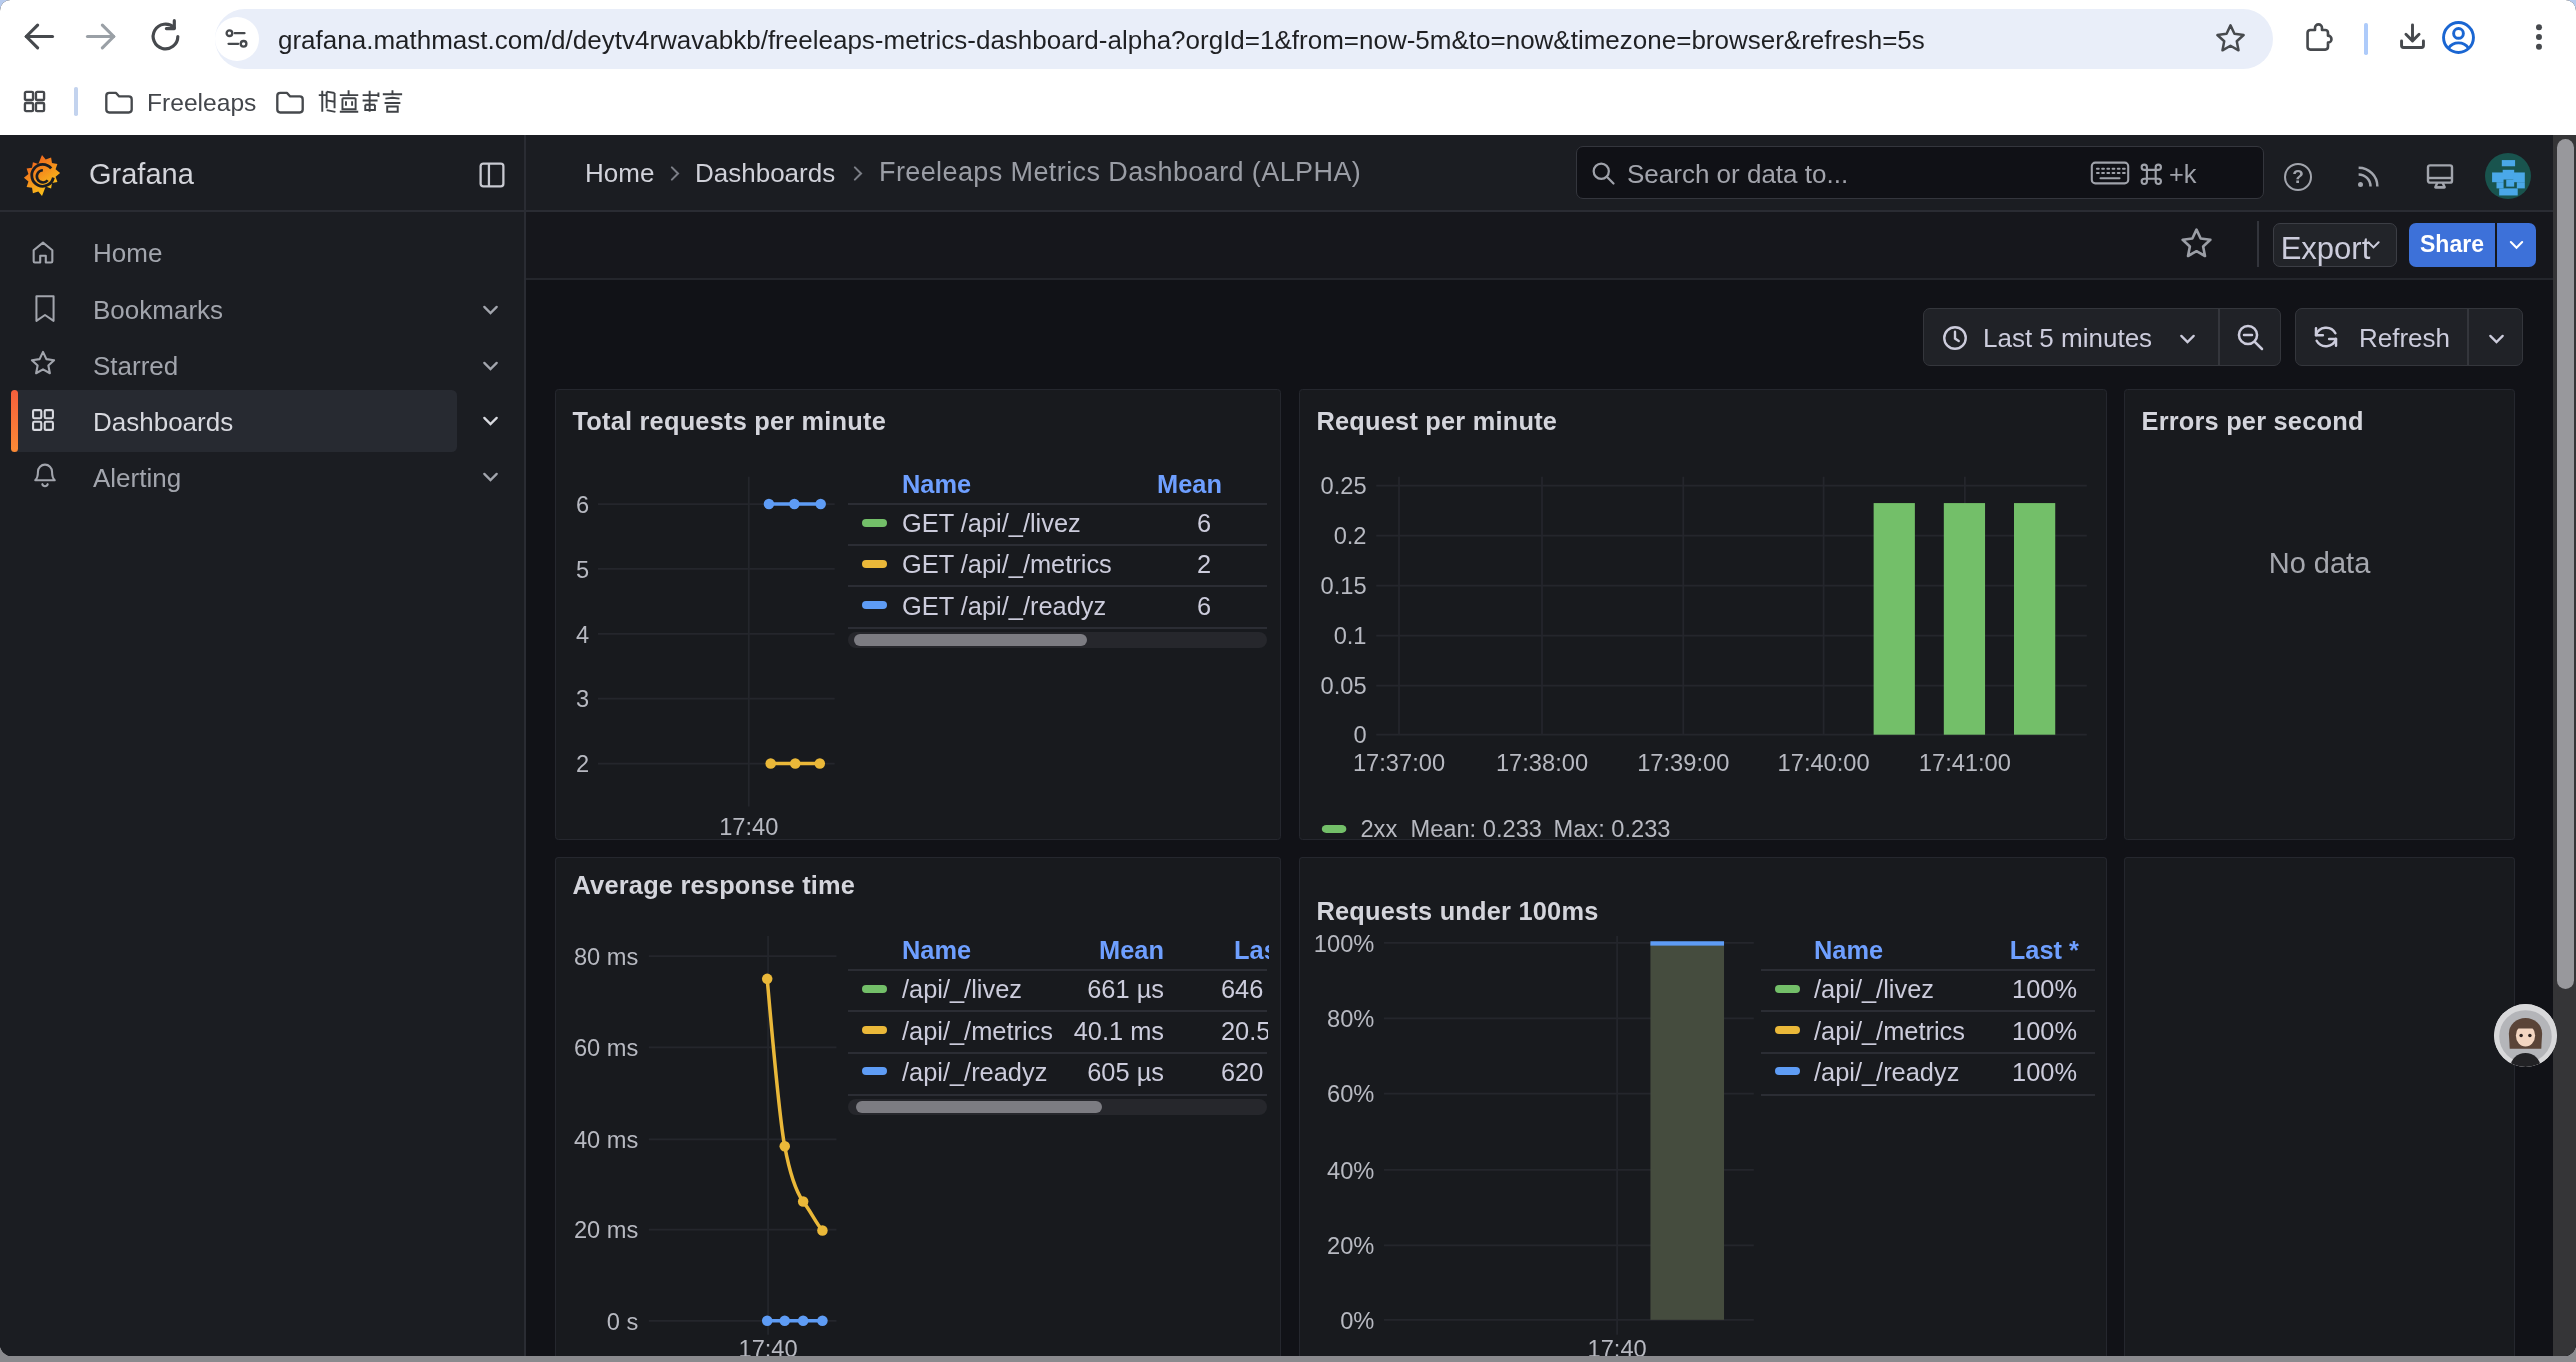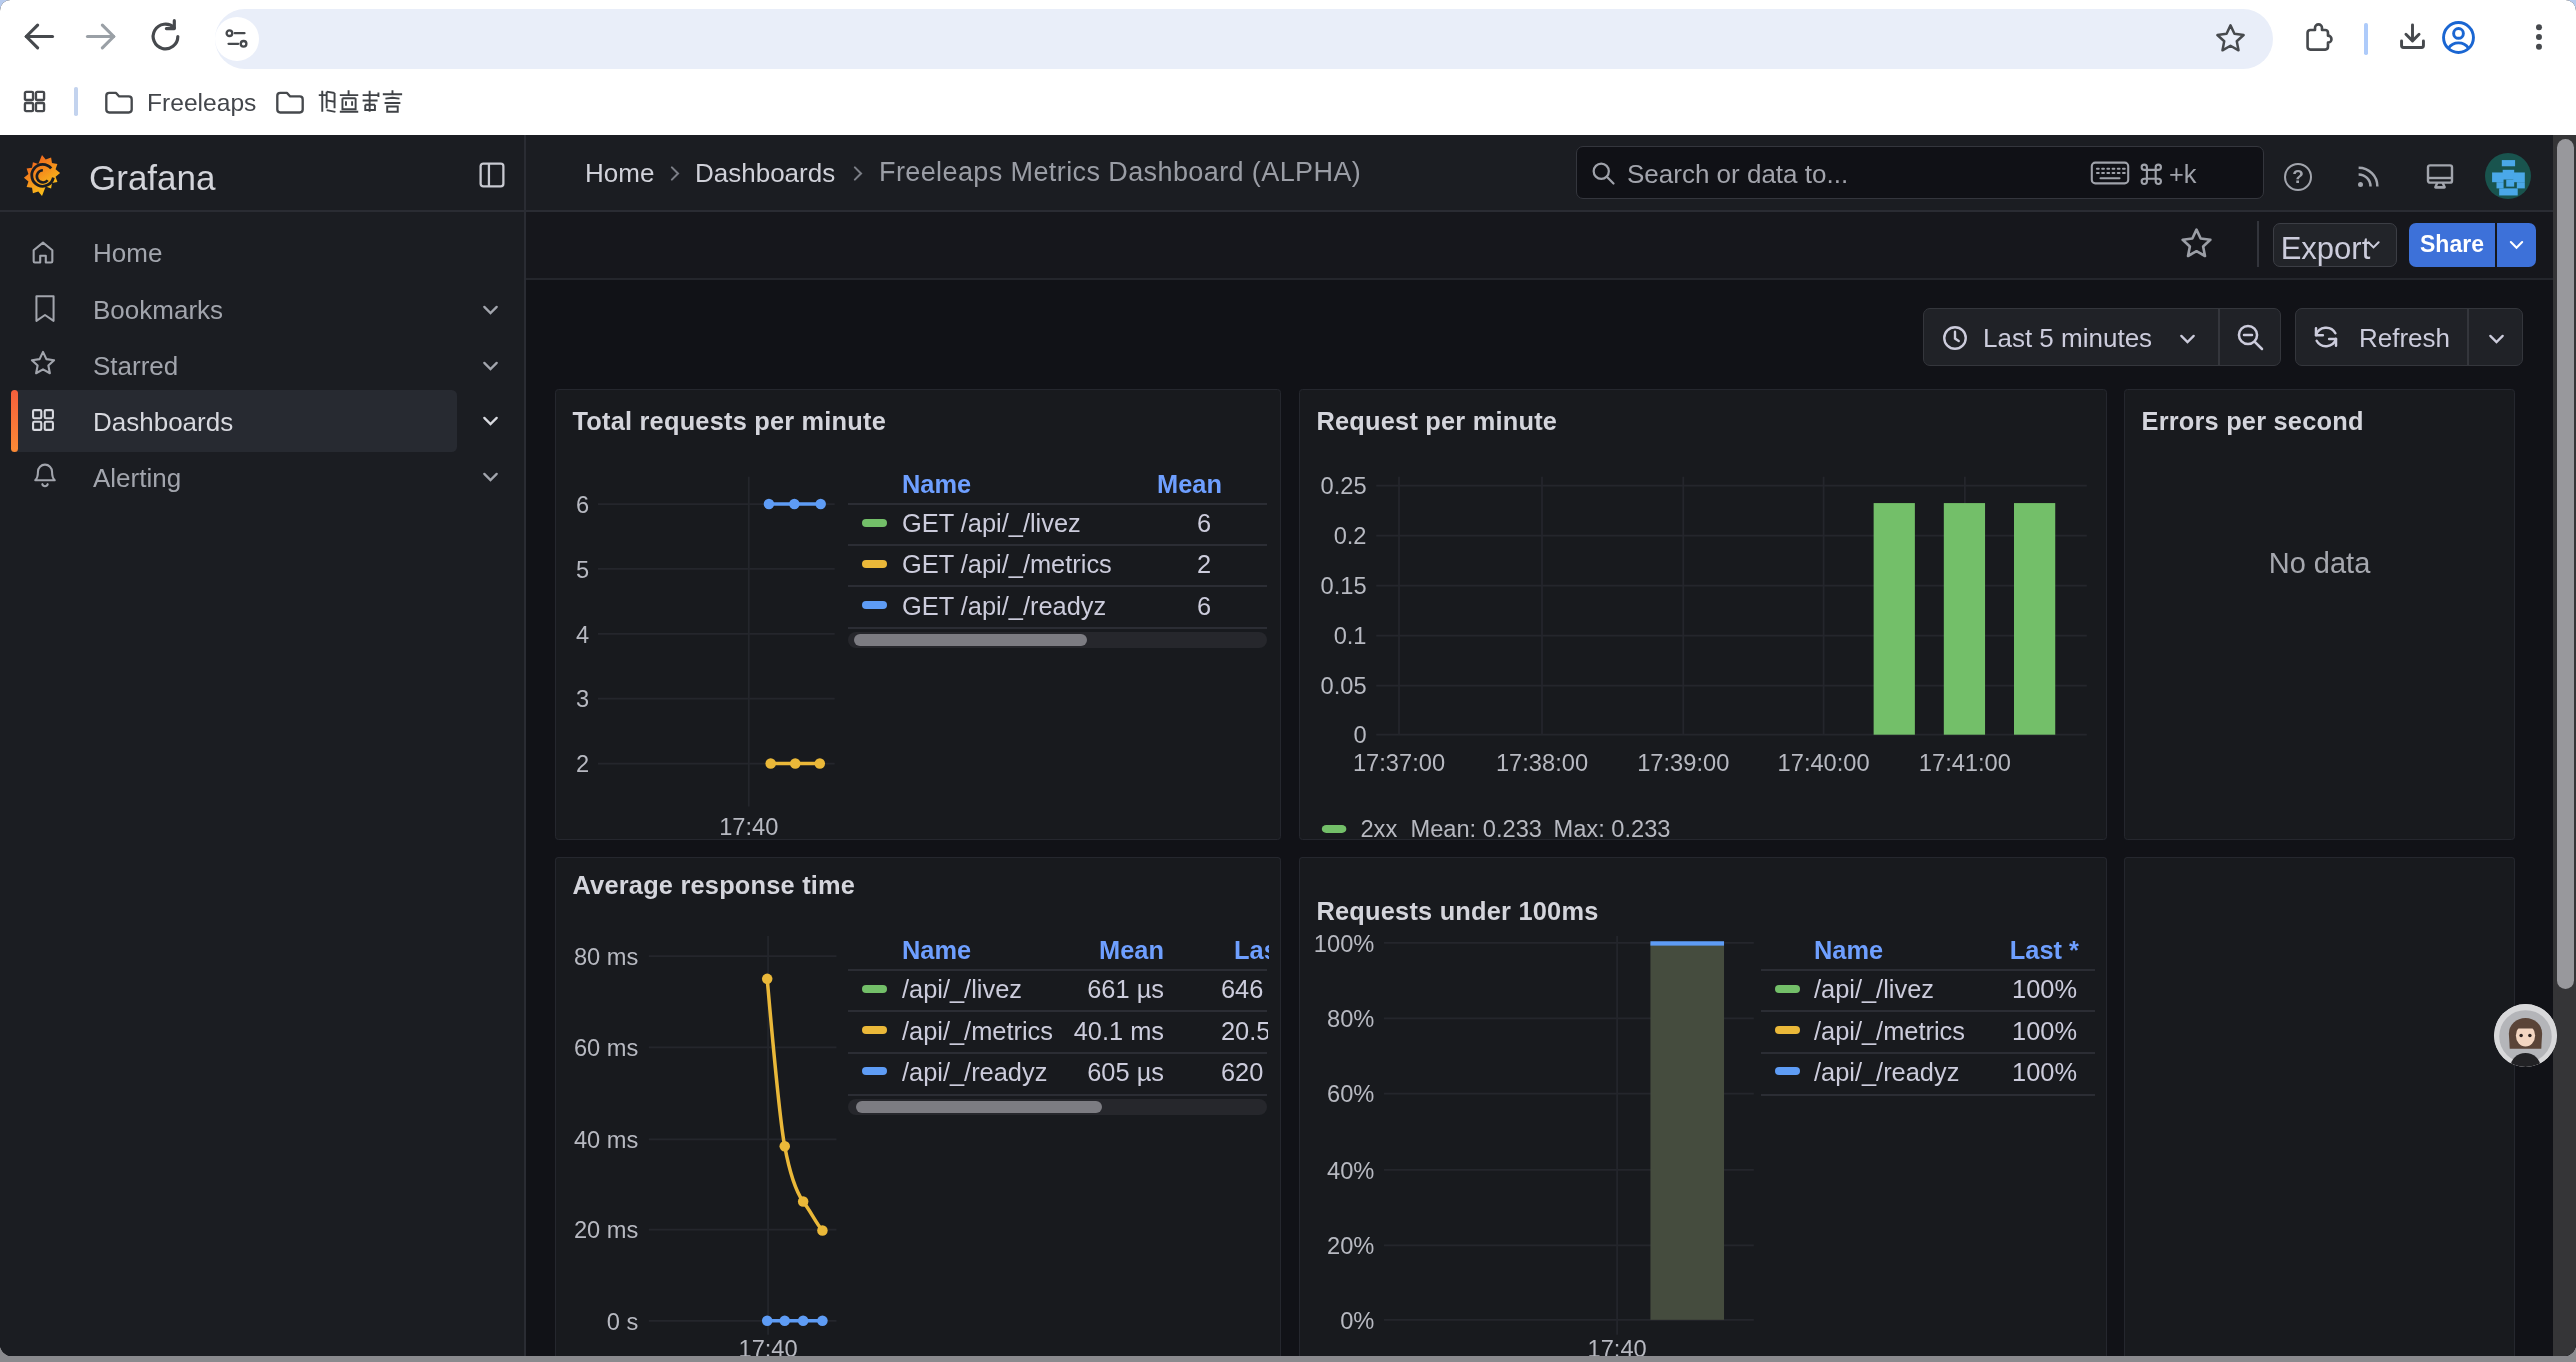--- a/index.html
+++ b/index.html
@@ -42,20 +42,21 @@
       </svg>
 
 <div class="ab" style="left:215px;top:8.8px;width:2058px;height:60px;border-radius:30px;background:#e9eef9;"></div>
 <div class="ab" style="left:215px;top:16.7px;width:44px;height:44px;border-radius:22px;background:#ffffff;"></div>
 <svg class="ic" style="left:225px;top:27px" width="23" height="23" viewBox="0 0 26 26" fill="none" stroke="#46494d" stroke-width="2.6" stroke-linecap="round">
         <circle cx="5" cy="7" r="3.2"></circle>
         <path d="M11 7h11"></path>
         <circle cx="21" cy="19" r="3.2"></circle>
         <path d="M4 19h11"></path>
       </svg>
+<div class="ab" style="left:278px;top:25.4px;font-size:26px;color:#1f2023;white-space:nowrap;">grafana.mathmast.com/d/deytv4rwavabkb/freeleaps-metrics-dashboard-alpha?orgId=1&amp;from=now-5m&amp;to=now&amp;timezone=browser&amp;refresh=5s</div>
 
 <svg class="ic" style="left:2213px;top:21px" width="35" height="35" viewBox="0 0 24 24" fill="none" stroke="#46494d" stroke-width="1.7" stroke-linejoin="round">
         <path d="M12 3l2.7 5.8 6.3.8-4.7 4.3 1.2 6.2-5.5-3.1-5.5 3.1 1.2-6.2L3 9.6l6.3-.8z"></path>
       </svg>
 
 <svg class="ic" style="left:2301px;top:19px" width="35" height="35" viewBox="0 0 24 24" fill="none" stroke="#46494d" stroke-width="1.8" stroke-linejoin="round">
         <path d="M9.6 7.5H6.4A1.9 1.9 0 0 0 4.5 9.4V19.1A1.9 1.9 0 0 0 6.4 21H16.6A1.9 1.9 0 0 0 18.5 19.1V16.2a2.4 2.4 0 1 0 0-4.8V9.4A1.9 1.9 0 0 0 16.6 7.5H14.4V6.1a2.4 2.4 0 1 0-4.8 0Z"></path>
       </svg>
 
 <div class="ab" style="left:2364px;top:23px;width:3.5px;height:32px;border-radius:1.8px;background:#aecbfa;"></div>
@@ -124,21 +125,21 @@
 <defs>
           <linearGradient id="glg" x1="0" y1="0" x2="0.6" y2="1">
             <stop offset="0" stop-color="#ec4e1e"></stop>
             <stop offset="1" stop-color="#fbc61a"></stop>
           </linearGradient>
         </defs>
 <path fill="url(#glg)" d="M24 2l4.2 5.2 6.2-2.1 1 6.2 6.2 1-2.1 6.2 5.2 4.2-5.2 4.2 2.1 6.2-6.2 1-1 6.2-6.2-2.1L24 49l-4.2-5.2-6.2 2.1-1-6.2-6.2-1 2.1-6.2L3.3 28l5.2-4.2-2.1-6.2 6.2-1 1-6.2 6.2 2.1Z"></path>
 <path fill="none" stroke="#1b1d22" stroke-width="3.2" d="M34.5 17.5a12.5 12.5 0 1 0 2.5 10.5"></path>
 <path fill="none" stroke="#1b1d22" stroke-width="3" d="M25 19.5a7 7 0 1 0 5.5 11.5"></path>
 </svg>
-<div class="ab" style="left:89px;top:158px;font-size:35px;font-weight:500;color:#d3d4da;">Grafana</div>
+<div class="ab" style="left:89px;top:158px;font-size:29px;font-weight:500;color:#d3d4da;">Grafana</div>
 
 <svg class="ic" style="left:478px;top:161px" width="28" height="28" viewBox="0 0 32 32" fill="none" stroke="#c8c9d1" stroke-width="2.6">
         <rect x="3" y="3" width="26" height="26" rx="3"></rect>
         <path d="M12.5 3v26"></path>
       </svg>
 
 <svg class="ic" style="left:29px;top:238px" width="28" height="28" viewBox="0 0 24 24" fill="none" stroke="#a2a5ad" stroke-width="1.8" stroke-linejoin="round">
         <path d="M4 10.5L12 4l8 6.5V20a1 1 0 0 1-1 1h-4.6v-5.8h-4.8V21H5a1 1 0 0 1-1-1Z"></path>
       </svg>
 <div class="ab navtxt" style="left:93px;top:238px;">Home</div>

